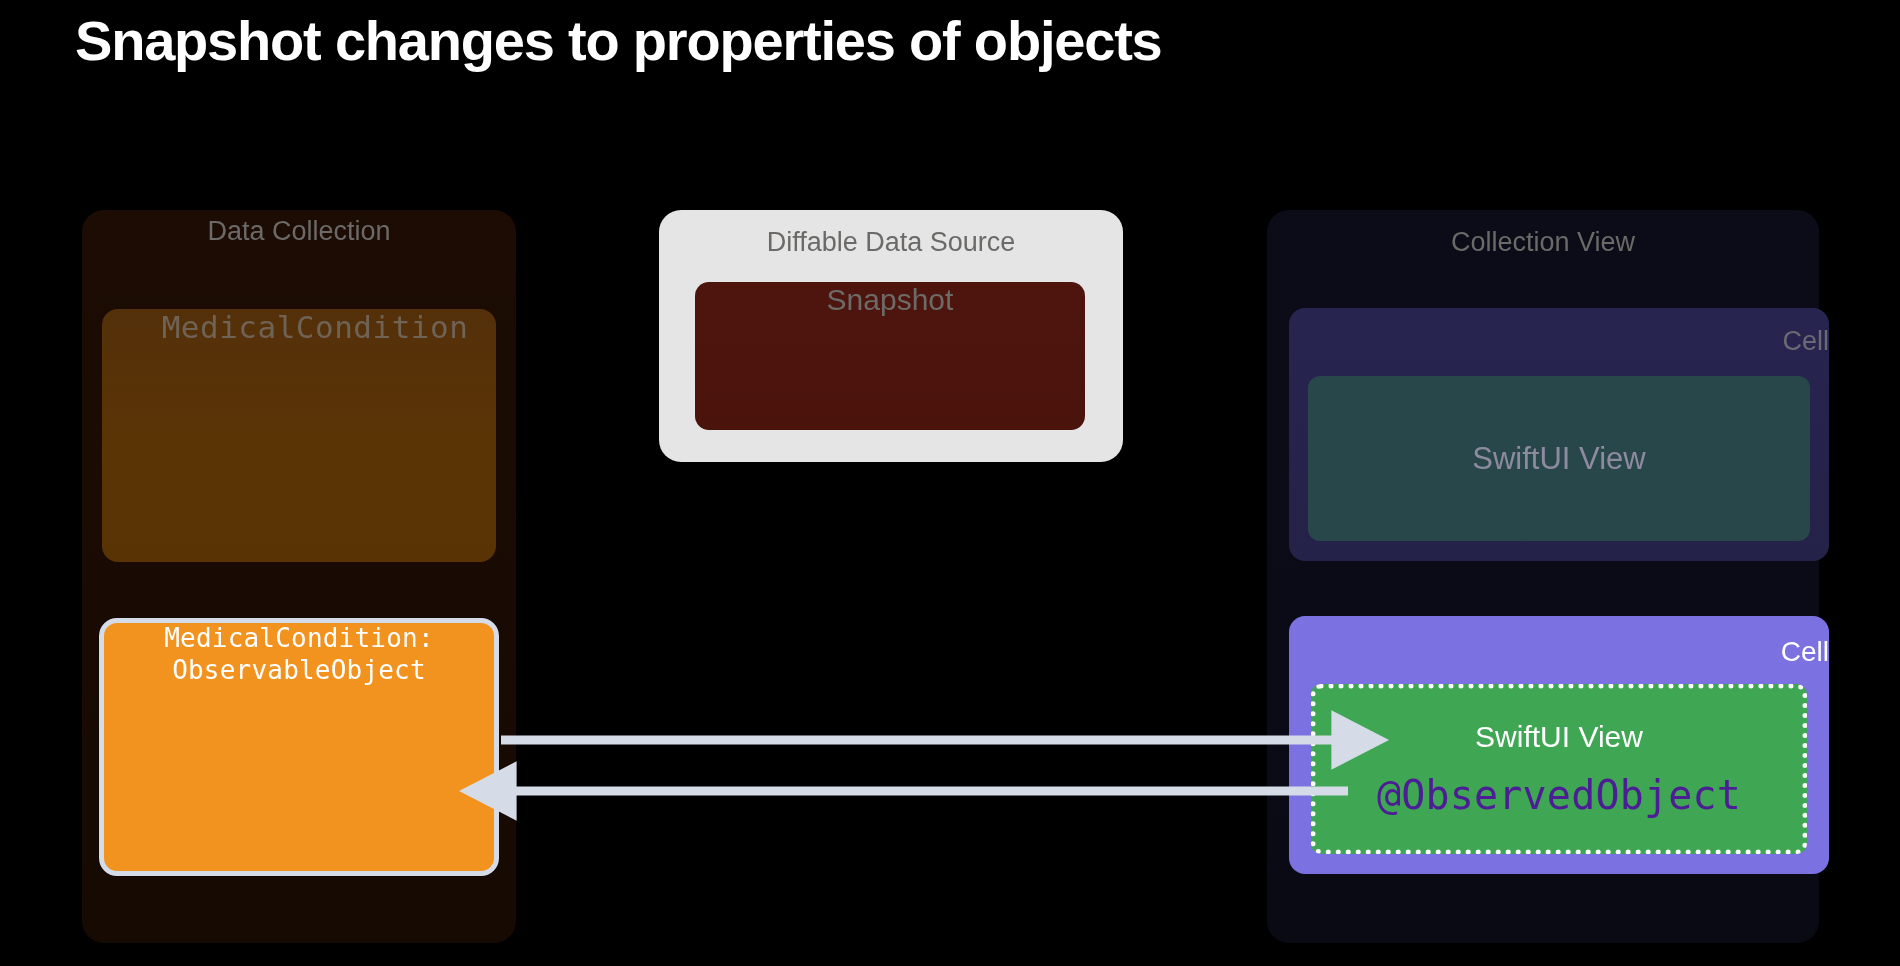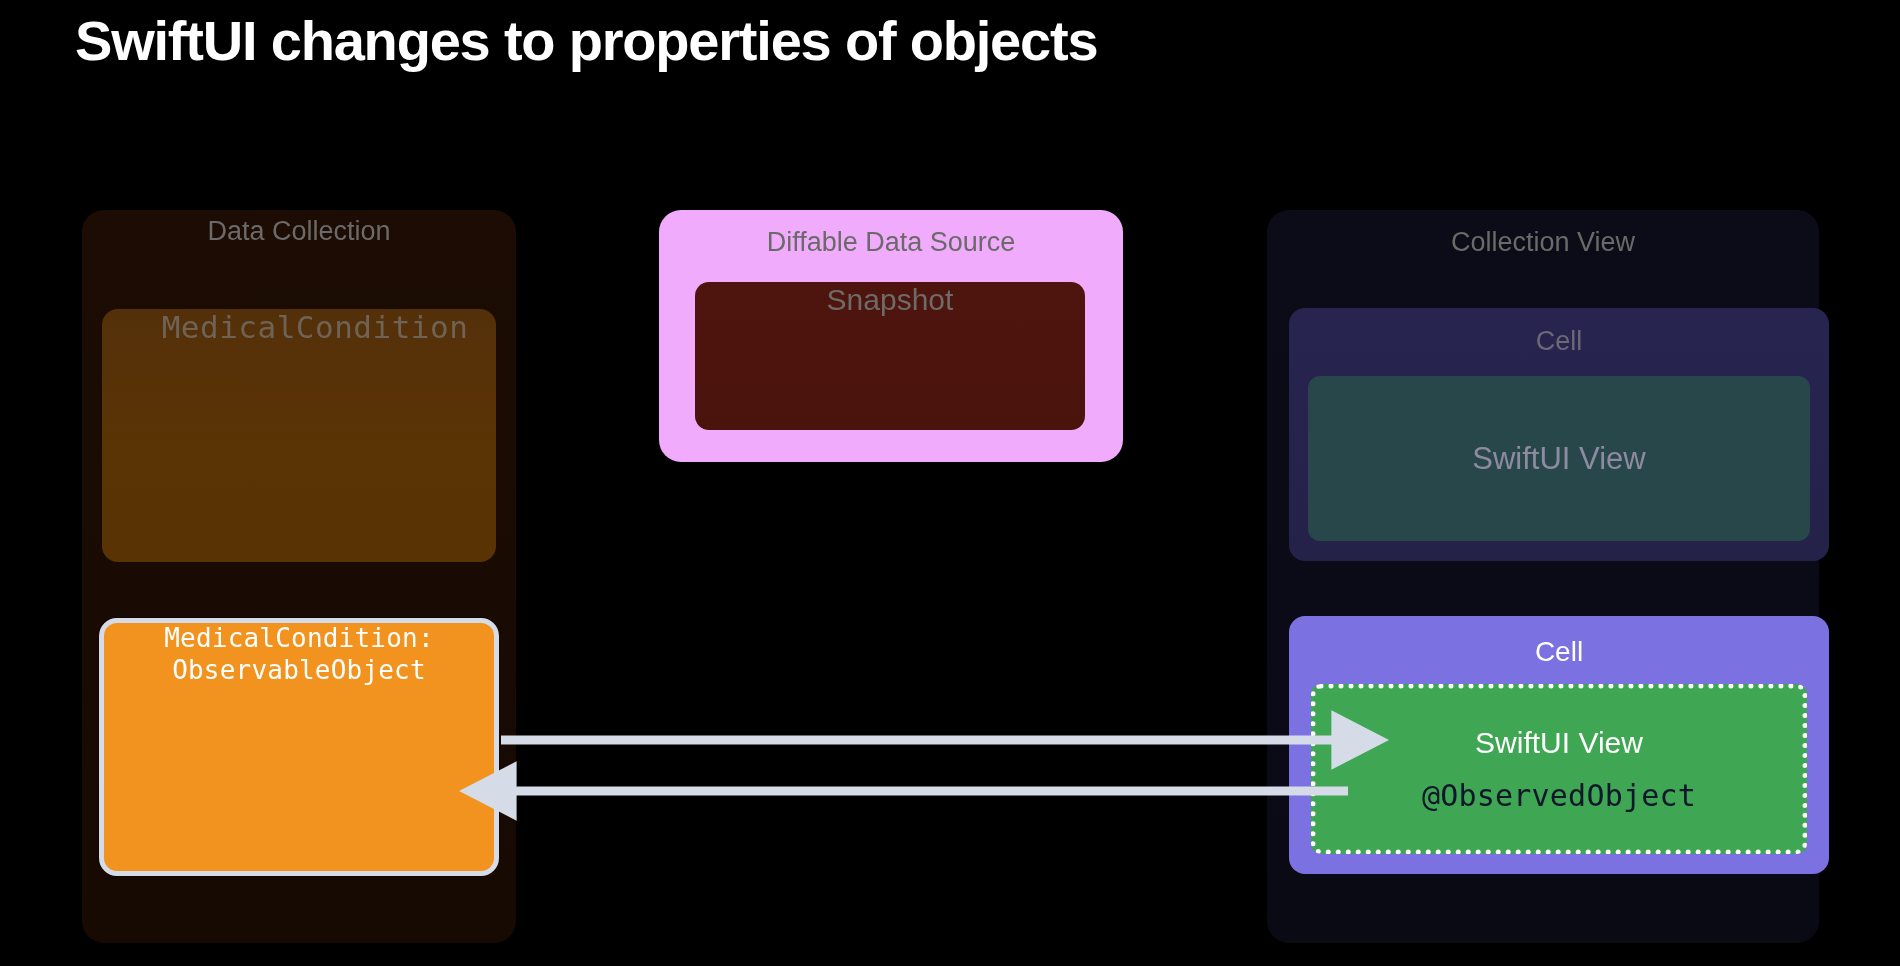--- a/index.html
+++ b/index.html
@@ -61,21 +61,21 @@
     top: 8px;
     color: #6b6a68;
   }
 
   
   #panel-diffable {
     left: 659px;
     top: 210px;
     width: 464px;
     height: 252px;
-    background: #f0abfc;
+    background: #e5e5e5;
   }
   #panel-diffable .panel-title {
     top: 19px;
     color: #6b6a68;
   }
 
   
   #panel-collection-view {
     left: 1267px;
     top: 210px;
@@ -158,21 +158,21 @@
   .cell {
     position: absolute;
     box-sizing: border-box;
     border-radius: 16px;
   }
   .cell-title {
     position: absolute;
     top: 0;
     left: 0;
     right: 0;
-    text-align: center;
+    text-align: right;
     font-size: 27px;
     line-height: 1;
   }
 
   #cell-dim {
     left: 22px;
     top: 98px;
     width: 540px;
     height: 253px;
     background: linear-gradient(180deg, #272450 0%, #242248 100%);
@@ -225,41 +225,41 @@
     justify-content: center;
     gap: 18px;
     box-sizing: border-box;
   }
   #cell-active-inner .swiftui-label {
     font-size: 30px;
     color: #ffffff;
   }
   #cell-active-inner .observed-label {
     font-family: "DejaVu Sans Mono", "Liberation Mono", monospace;
-    font-size: 30px;
-    color: #0f172a;
+    font-size: 40px;
+    color: #4c1d95;
     letter-spacing: 0.2px;
   }
 
   
   #arrows {
     position: absolute;
     left: 0;
     top: 0;
     width: 1900px;
     height: 966px;
     pointer-events: none;
   }
 </style>
 </head>
 <body>
 
 <div id="slide">
 
-  <div id="title">SwiftUI changes to properties of objects</div>
+  <div id="title">Snapshot changes to properties of objects</div>
 
   <div class="panel" id="panel-data-collection">
     <div class="panel-title">Data Collection</div>
 
     <div class="card" id="card-medicalcondition-dim">
       <div class="card-label">MedicalCondition</div>
     </div>
 
     <div class="card" id="card-medicalcondition-active">
       <div class="card-label">MedicalCondition:

